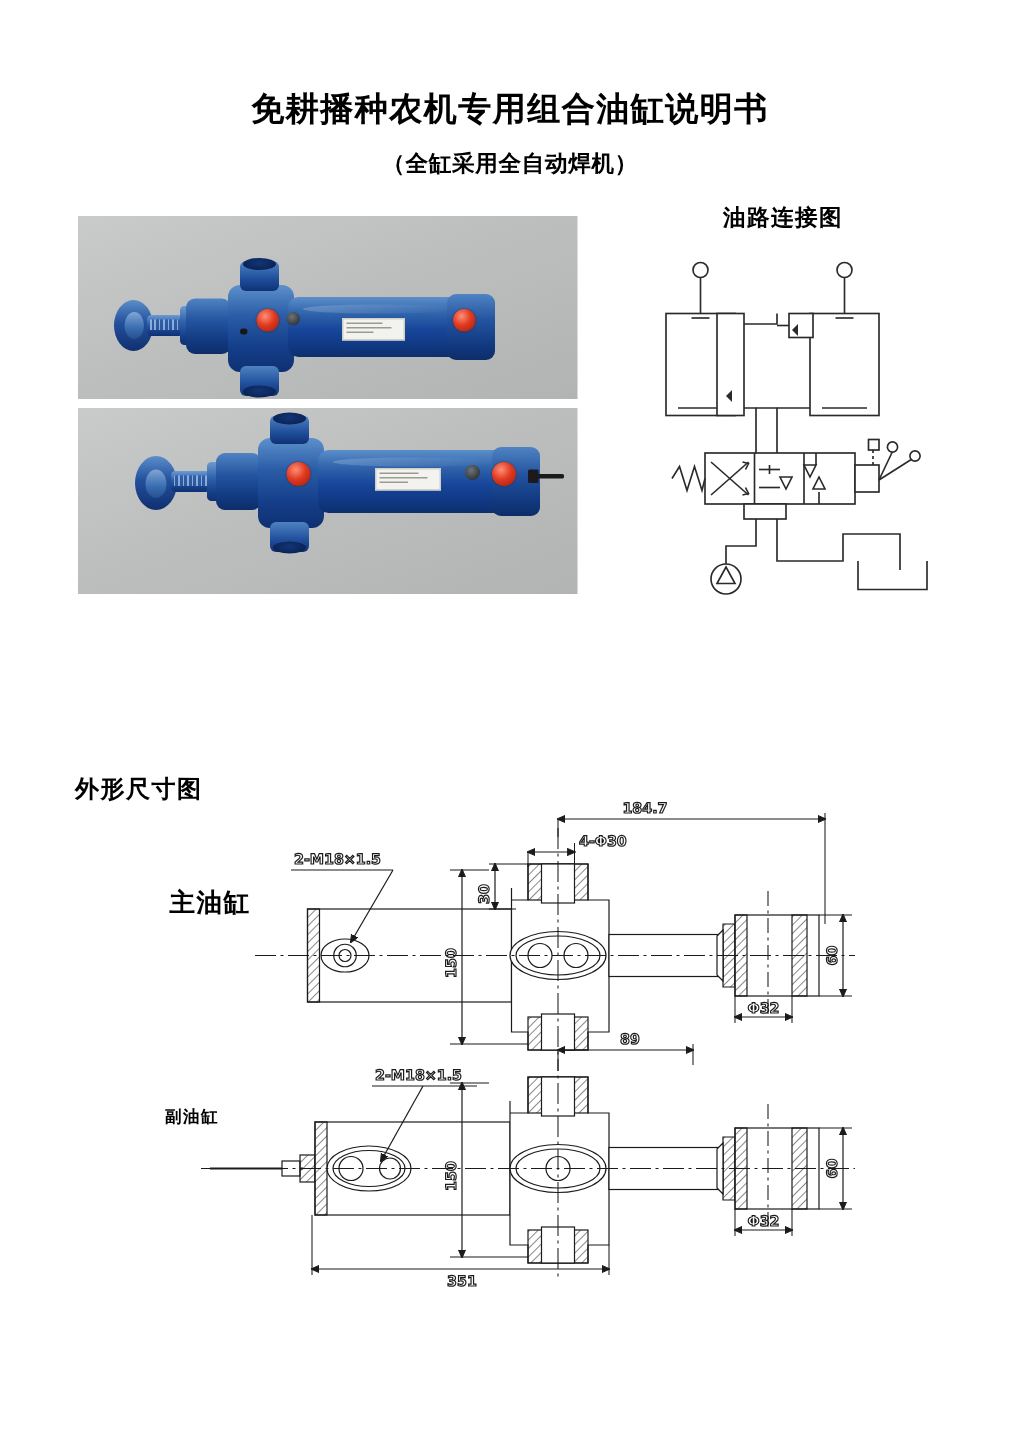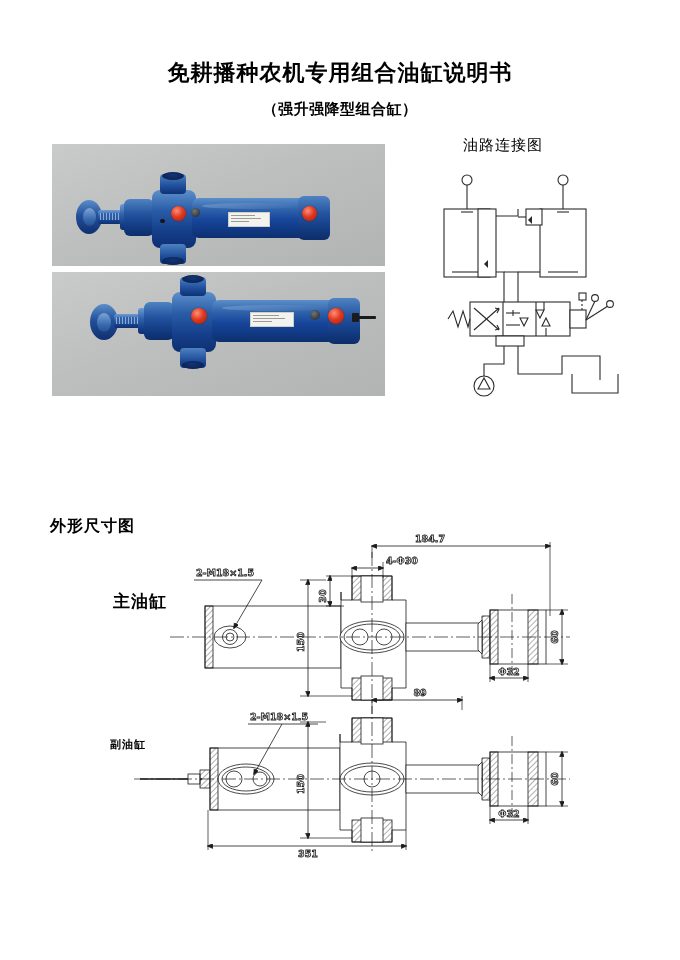--- a/index.html
+++ b/index.html
@@ -87,22 +87,22 @@
   .bolt{position:absolute;border-radius:2px;background:#17171a;}
   .nipple{position:absolute;background:#1b1b1e;border-radius:1px;}
   .highlight{
     position:absolute;border-radius:50%;
     background:linear-gradient(90deg,rgba(255,255,255,.55),rgba(255,255,255,0));
     opacity:.35;
   }
 
   
   .circuit-title{
-    position:absolute;left:463px;top:136px;
-    font-size:15px;font-weight:normal;letter-spacing:1px;
+    position:absolute;left:482px;top:136px;
+    font-size:15px;font-weight:bold;letter-spacing:1px;
   }
   .circuit{position:absolute;left:440px;top:168px;width:210px;height:232px;}
 
   
   .body-para{
     position:absolute;left:62px;top:410px;width:558px;
     font-size:13.3px;line-height:23px;
     text-align:justify;
     text-indent:2em;
     font-weight:bold;
@@ -122,21 +122,21 @@
     font-size:11px;font-weight:bold;letter-spacing:1px;
   }
   .drawing{position:absolute;left:130px;top:528px;width:520px;height:330px;}
 </style>
 </head>
 <body>
 
 <div class="page">
 
   <div class="doc-title">免耕播种农机专用组合油缸说明书</div>
-  <div class="doc-subtitle">（强升强降型组合缸）</div>
+  <div class="doc-subtitle">（全缸采用全自动焊机）</div>
 
   <div class="photo photo-1">
 
     <div class="clevis" style="left:24px;top:56px;width:26px;height:34px;"></div>
     <div class="clevis-hole" style="left:31px;top:64px;width:13px;height:18px;"></div>
 
     <div class="rod" style="left:46px;top:66px;width:24px;height:14px;"></div>
     <div class="rod-thread" style="left:48px;top:69px;width:22px;height:7px;"></div>
     <div class="rod" style="left:68px;top:60px;width:30px;height:26px;"></div>
 

